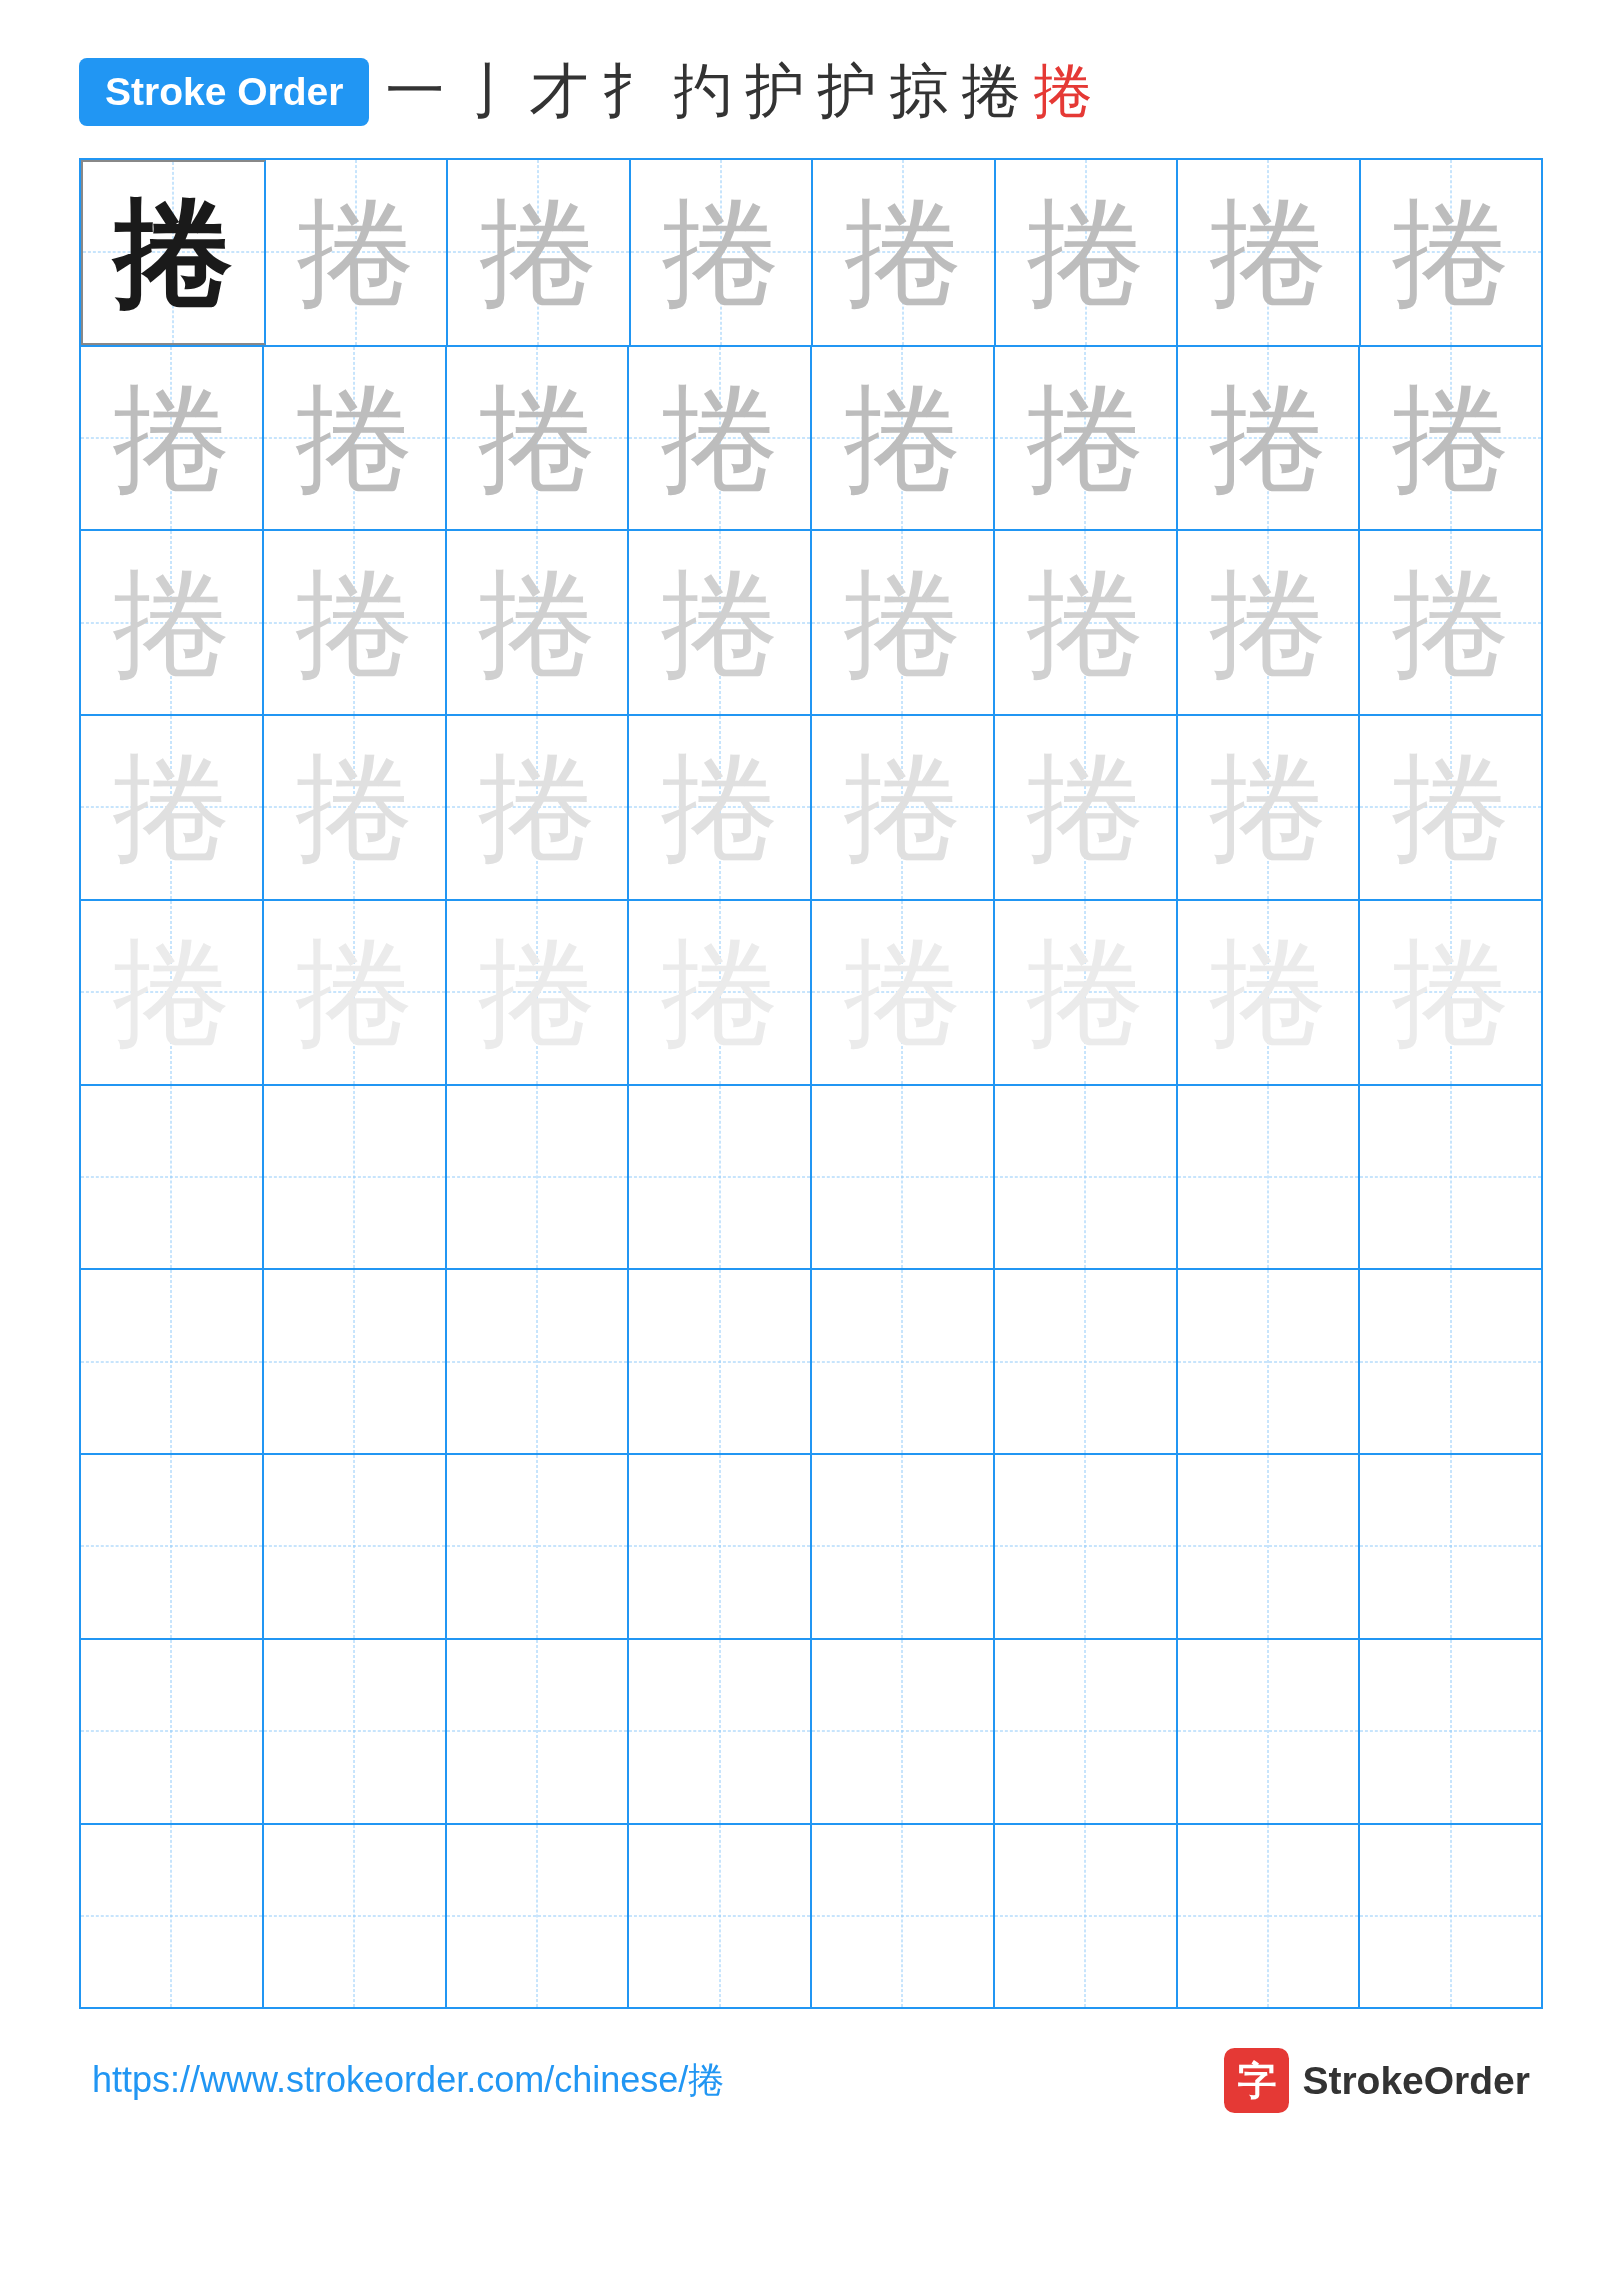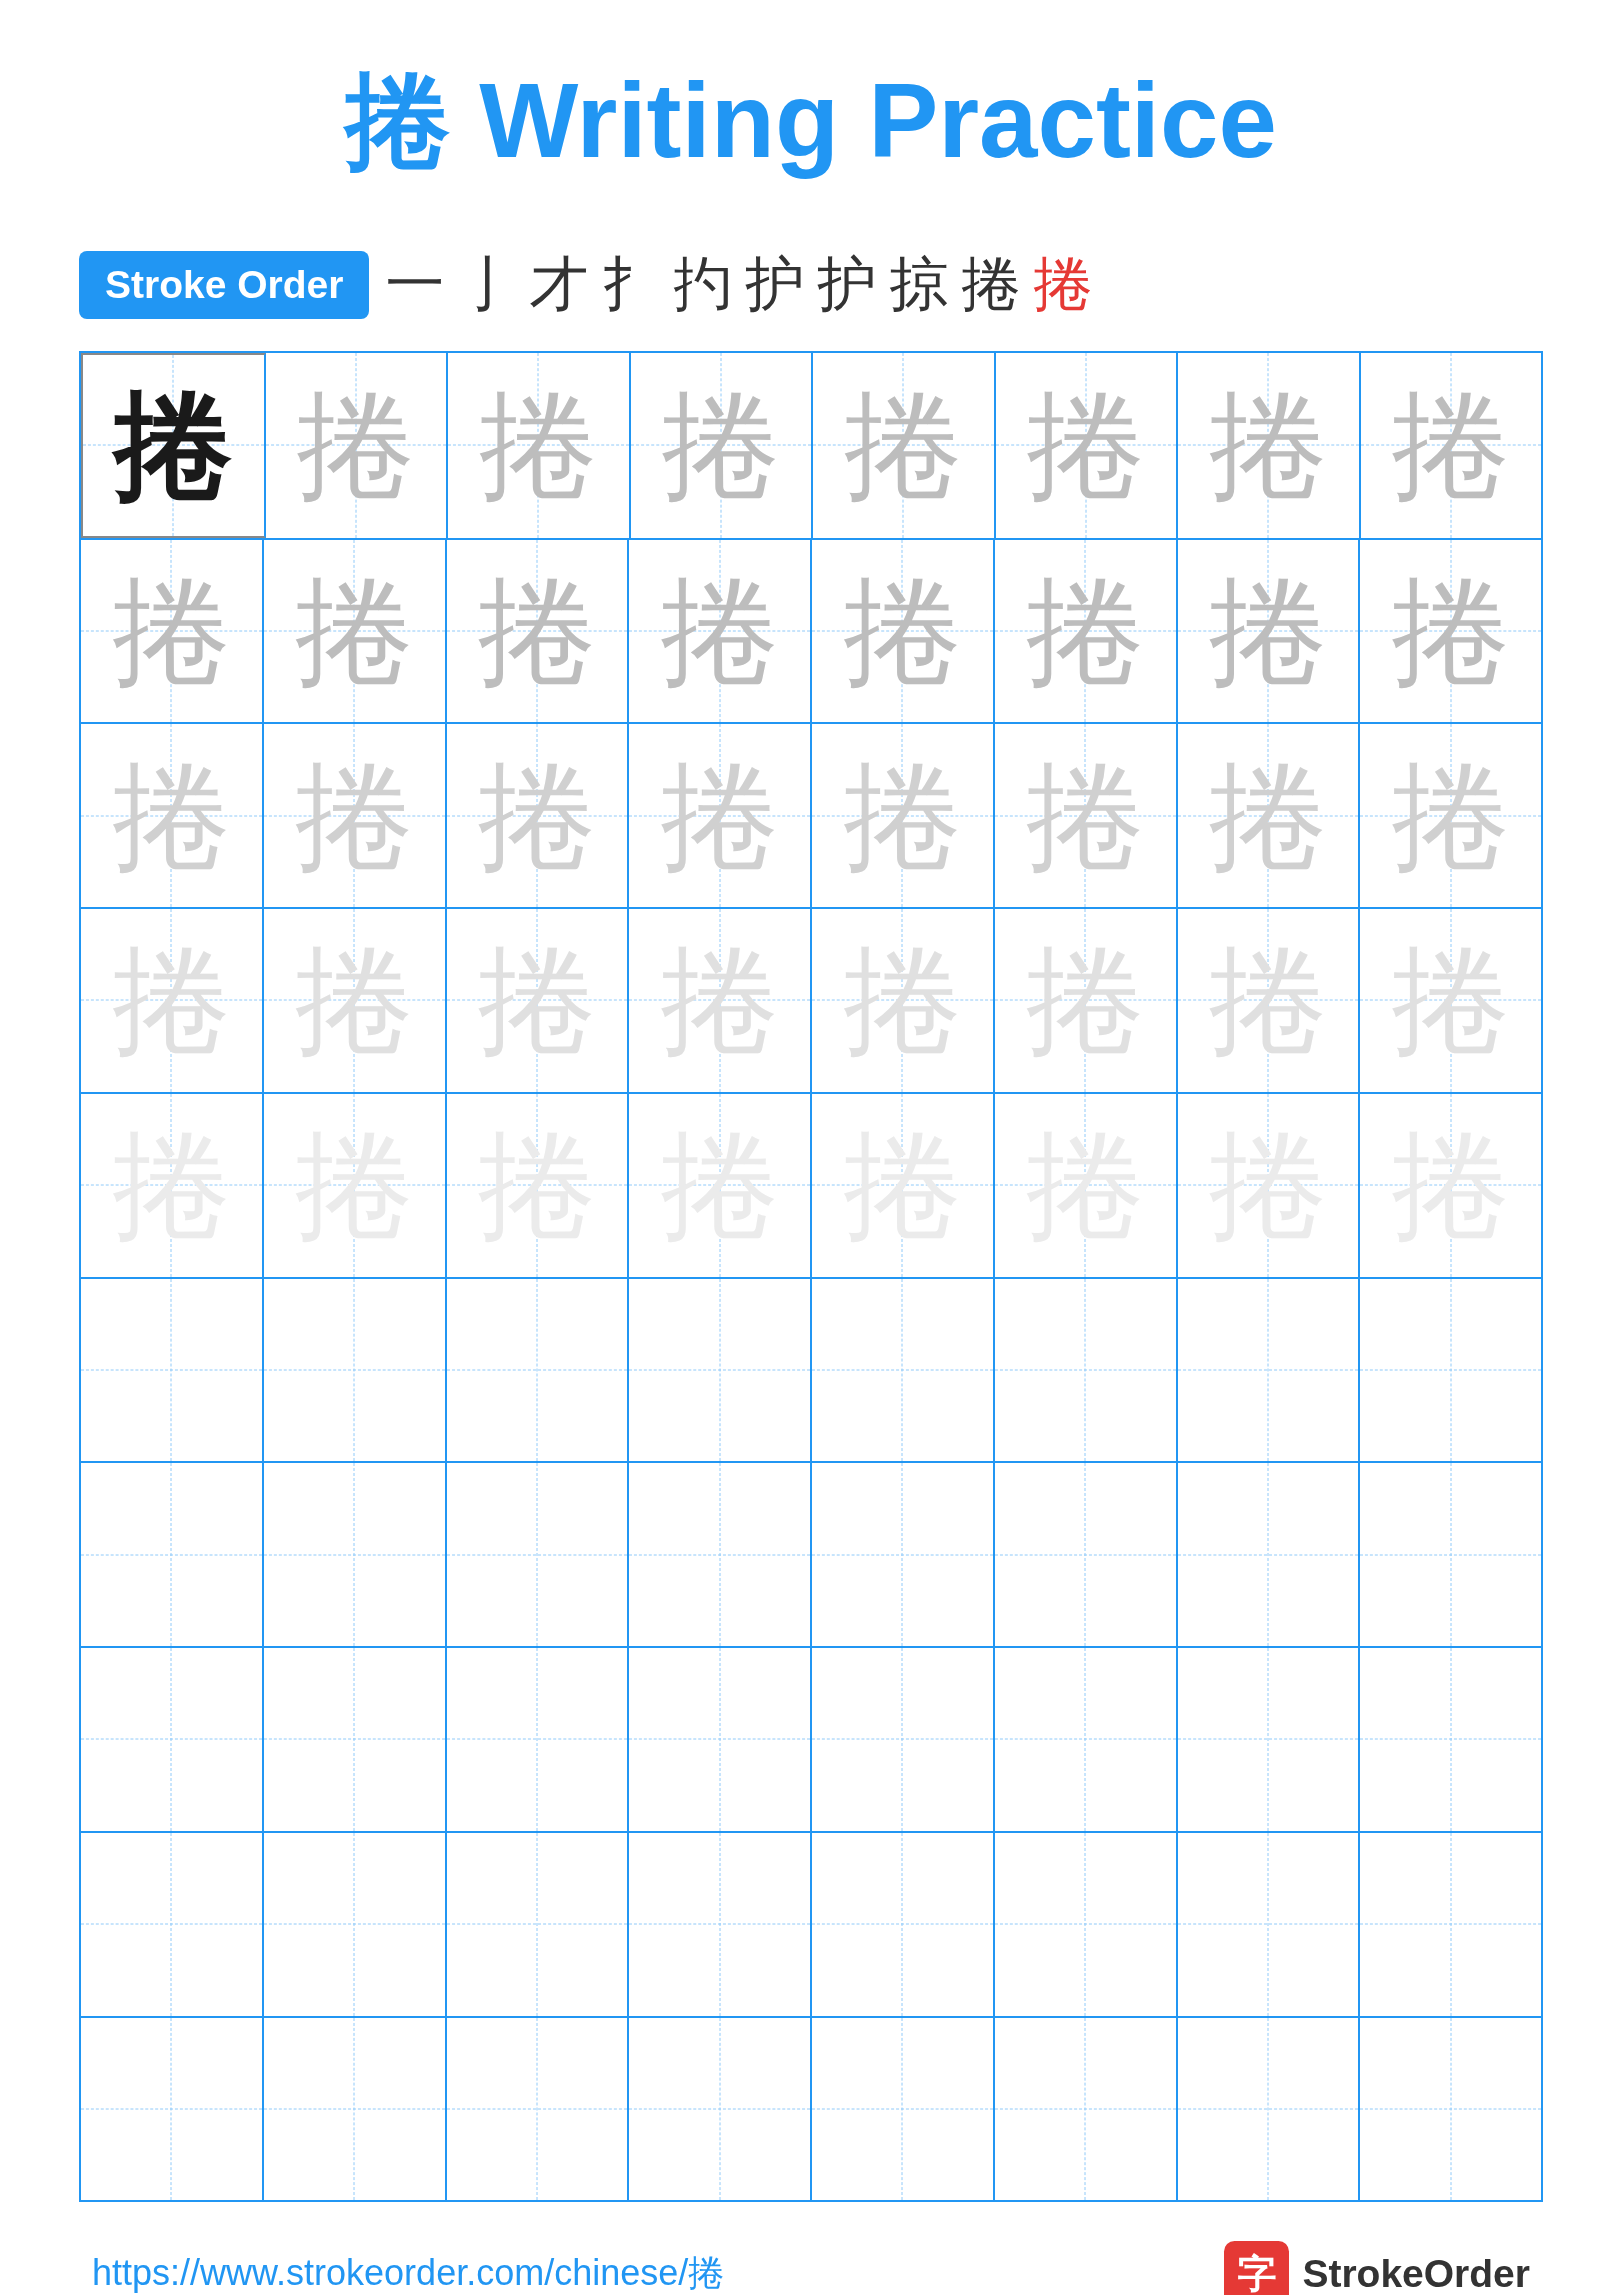--- a/index.html
+++ b/index.html
@@ -187,21 +187,20 @@
       color: #fff;
       font-size: 39px;
       font-weight: 900;
     }
   </style>
 </head>
 <body>
 
 <div class="page">
 
-  <div class="title">捲 Writing Practice</div>
 
   <div class="stroke-order-row">
     <div class="stroke-order-badge">Stroke Order</div>
     <div class="stroke-order-chars">
       <span class="stroke-char">一</span>
       <span class="stroke-char">亅</span>
       <span class="stroke-char">才</span>
       <span class="stroke-char">扌</span>
       <span class="stroke-char">扚</span>
       <span class="stroke-char">护</span>

